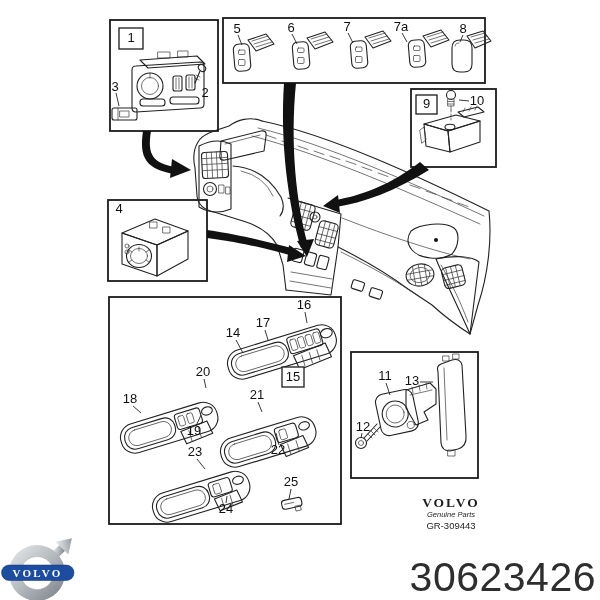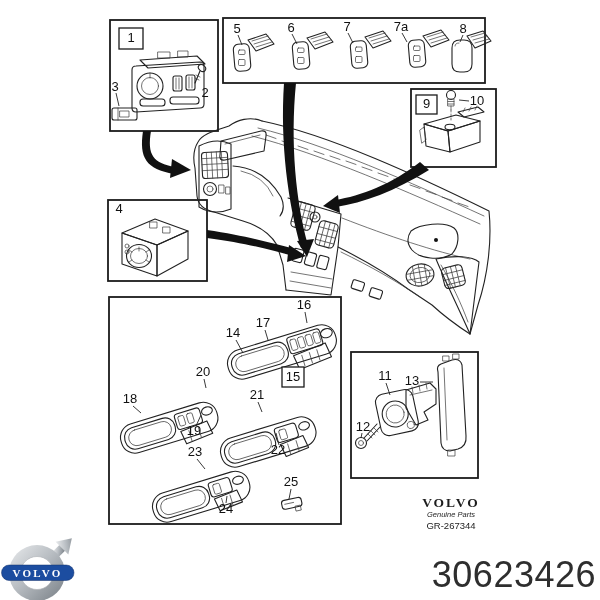--- a/index.html
+++ b/index.html
@@ -10,21 +10,21 @@
   svg text { font-family:"Liberation Sans", sans-serif; }
   .ln  { fill:none; stroke:#222; stroke-width:1.1; stroke-linejoin:round; stroke-linecap:round; }
   .lnt { fill:none; stroke:#3a3a3a; stroke-width:0.7; stroke-linejoin:round; stroke-linecap:round; }
   .ln2 { fill:none; stroke:#1b1b1b; stroke-width:1.8; }
   .lbx { fill:#fff; stroke:#1b1b1b; stroke-width:1.3; }
   .blk { fill:#111; stroke:none; }
   .callout { font-size:13px; fill:#111; text-anchor:middle; }
   .leader { fill:none; stroke:#222; stroke-width:0.9; }
   .part-number {
     position:absolute; top:554px; right:4px; width:240px; text-align:right;
-    font-size:36px; color:#2e2e2e; letter-spacing:0.5px;
+    font-size:41px; color:#2e2e2e; letter-spacing:0.5px;
   }
   .stamp { position:absolute; left:392px; top:495px; width:118px; text-align:center; color:#1d1d1d; }
   .stamp-brand { font-family:"Liberation Serif", serif; font-weight:bold; font-size:13.5px; letter-spacing:2px; }
   .stamp-sub   { font-size:7.5px; margin-top:-1px;font-style:italic; }
   .stamp-code  { font-size:9.5px; margin-top:1px; }
   .logo { position:absolute; left:1px; top:538px; }
   .volvo-banner-text { font-family:"Liberation Serif", serif; font-weight:bold; font-size:11px;
     letter-spacing:2.2px; fill:#ffffff; text-anchor:middle; }
 </style>
 </head>
@@ -320,21 +320,21 @@
     <text x="385" y="377" class="callout" dominant-baseline="middle">11</text>
     <text x="363" y="428" class="callout" dominant-baseline="middle">12</text>
     <text x="412" y="382" class="callout" dominant-baseline="middle">13</text>
   </g>
 </svg>
 
 
 <div class="stamp">
   <div class="stamp-brand">VOLVO</div>
   <div class="stamp-sub">Genuine Parts</div>
-  <div class="stamp-code">GR-267344</div>
+  <div class="stamp-code">GR-309443</div>
 </div>
 
 
 <div class="logo">
   <svg width="74" height="64" viewBox="0 0 74 64">
     <defs>
       <linearGradient id="mg" x1="0" y1="0" x2="1" y2="1">
         <stop offset="0" stop-color="#e9ebed"></stop>
         <stop offset="0.45" stop-color="#b9bec3"></stop>
         <stop offset="1" stop-color="#767d84"></stop>

